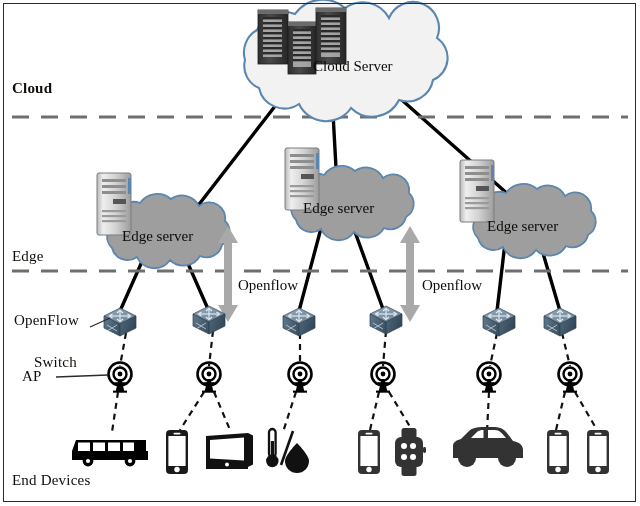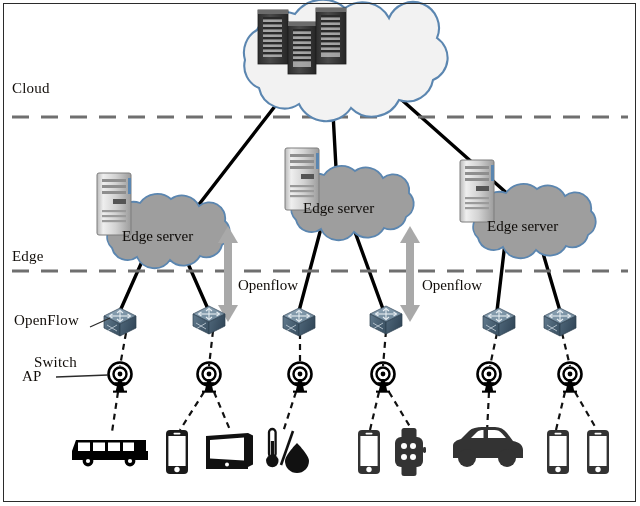--- a/index.html
+++ b/index.html
@@ -494,23 +494,25 @@
 
       <g transform="translate(598,452)">
         <rect x="-11" y="-22" width="22" height="44" rx="4" fill="#333333"></rect>
         <rect x="-8.6" y="-16" width="17.2" height="30" fill="#ffffff"></rect>
         <rect x="-3.5" y="-19.3" width="7" height="1.8" rx="0.9" fill="#ffffff"></rect>
         <circle cx="0" cy="17.5" r="2.7" fill="#ffffff"></circle>
       </g>
     </g>
   </svg>
 
-  <div class="tier-label" style="left:12px;top:80px;">Cloud</div>
+  <div class="tier-label" style="left:12px;top:80px;font-weight:bold;">Cloud</div>
   <div class="tier-label" style="left:12px;top:248px;">Edge</div>
-
+  <div class="tier-label" style="left:12px;top:472px;">End Devices</div>
+
+  <div class="capt" style="left:313px;top:58px;">Cloud Server</div>
 
   <div class="capt" style="left:122px;top:228px;">Edge server</div>
   <div class="capt" style="left:303px;top:200px;">Edge server</div>
   <div class="capt" style="left:487px;top:218px;">Edge server</div>
 
   <div class="of-label" style="left:238px;top:277px;">Openflow</div>
   <div class="of-label" style="left:422px;top:277px;">Openflow</div>
 
   <div class="tier-label" style="left:14px;top:312px;">OpenFlow</div>
   <div class="tier-label" style="left:34px;top:354px;">Switch</div>

